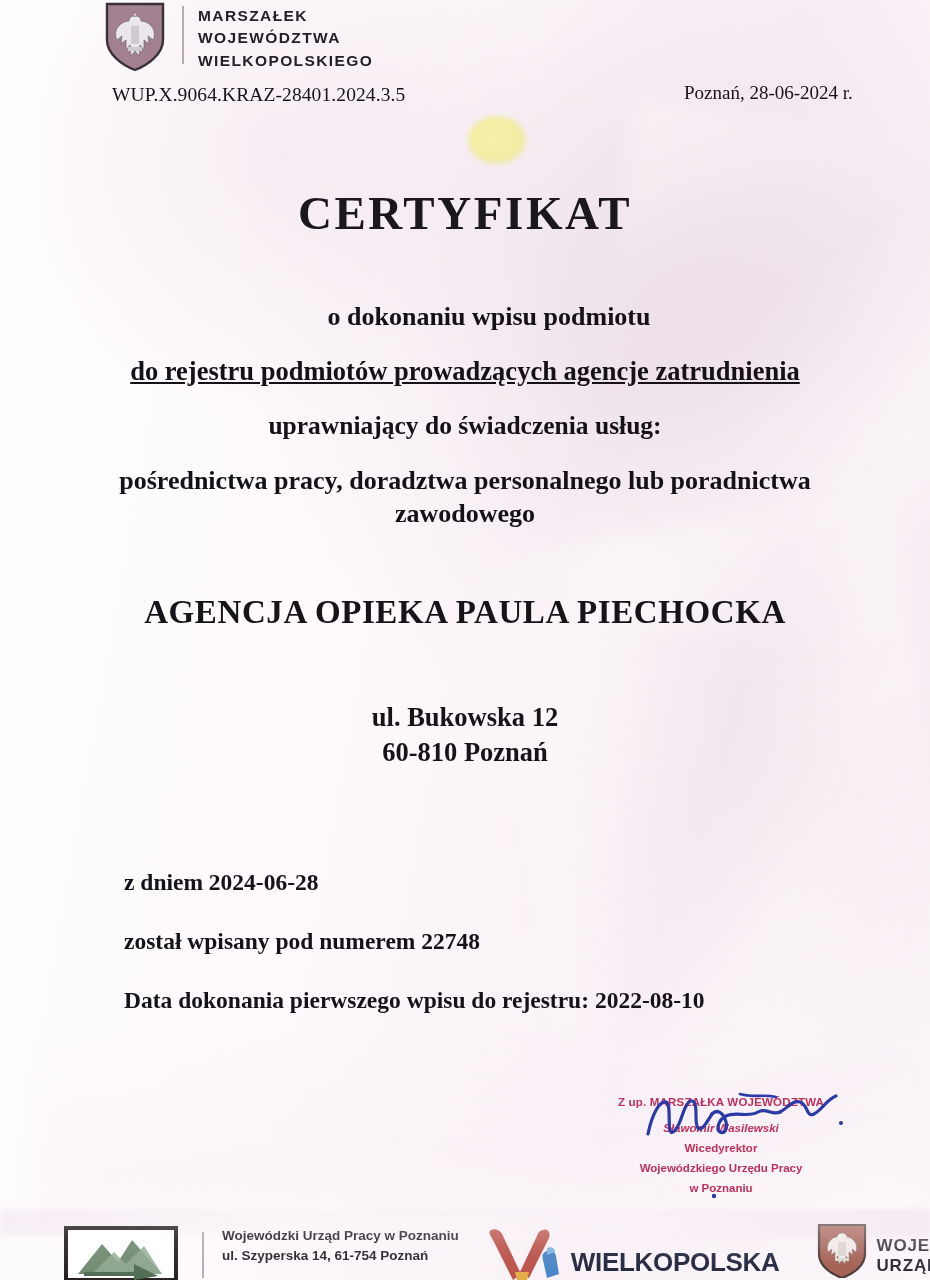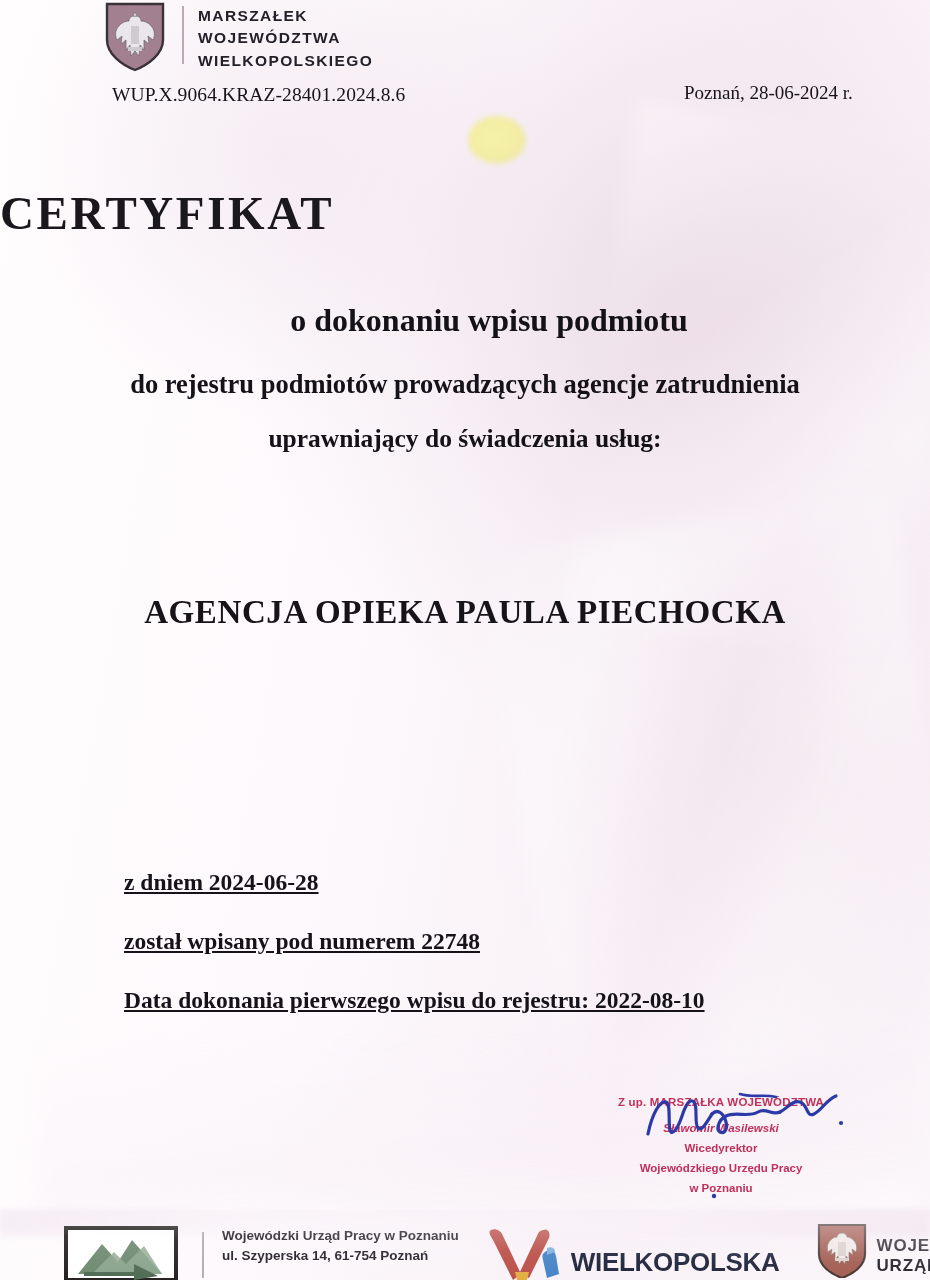--- a/index.html
+++ b/index.html
@@ -105,42 +105,43 @@
     font-size: 19px;
     color: #16131a;
     white-space: nowrap;
   }
 
   
   .doc-title {
     position: absolute;
     left: 0; top: 186px;
     width: 930px;
-    text-align: left;
+    text-align: center;
     font-size: 47px;
     font-weight: 700;
     letter-spacing: 2.6px;
     color: #1a171d;
   }
 
   
   .subject {
     position: absolute;
     left: 0; top: 302px;
     width: 930px;
     text-align: center;
     font-weight: 700;
     color: #141118;
   }
-  .subject .l1 { font-size: 32px; line-height: 1.18; padding-left: 48px; }
+  .subject .l1 { font-size: 26px; line-height: 1.18; padding-left: 48px; }
   .subject .l2 {
     font-size: 26.5px;
     line-height: 1.23;
-    margin-top: 28px;
+    margin-top: 22px;
     padding: 0 92px;
+    text-decoration: underline;
   }
   .subject .l3 { font-size: 25.5px; margin-top: 24px; }
   .subject .l4 {
     font-size: 26px;
     line-height: 1.24;
     margin-top: 24px;
     padding: 0 76px;
   }
 
   .entity-name {
@@ -169,21 +170,20 @@
     position: absolute;
     left: 124px; top: 868px;
     width: 700px;
   }
   .body-block p {
     margin: 0 0 31px 0;
     font-size: 23.5px;
     font-weight: 700;
     color: #15121a;
     line-height: 1.2;
-    text-decoration: underline;
   }
   .body-block p:last-child { margin-bottom: 16px; }
 
   
   .signature {
     position: absolute;
     left: 596px; top: 1096px;
     width: 250px;
     text-align: center;
   }
@@ -325,32 +325,37 @@
       <path d="M31 10 L33 14 L29 14 Z" fill="#e9e7ea" stroke="#6f6670" stroke-width="0.6"></path>
     </svg>
     <div class="header-rule"></div>
     <div class="header-lines">
       <div>MARSZAŁEK</div>
       <div>WOJEWÓDZTWA</div>
       <div>WIELKOPOLSKIEGO</div>
     </div>
   </div>
 
-  <div class="ref-number">WUP.X.9064.KRAZ-28401.2024.8.6</div>
+  <div class="ref-number">WUP.X.9064.KRAZ-28401.2024.3.5</div>
   <div class="place-date">Poznań, 28-06-2024 r.</div>
 
   <div class="doc-title">CERTYFIKAT</div>
 
   <div class="subject">
     <div class="l1">o dokonaniu wpisu podmiotu</div>
     <div class="l2">do rejestru podmiotów prowadzących agencje zatrudnienia</div>
     <div class="l3">uprawniający do świadczenia usług:</div>
+    <div class="l4">pośrednictwa pracy, doradztwa personalnego lub poradnictwa zawodowego</div>
   </div>
 
   <div class="entity-name">AGENCJA OPIEKA PAULA PIECHOCKA</div>
+  <div class="entity-address">
+    <div>ul. Bukowska 12</div>
+    <div>60-810 Poznań</div>
+  </div>
 
   <div class="body-block">
     <p>z dniem 2024-06-28</p>
     <p>został wpisany pod numerem 22748</p>
     <p>Data dokonania pierwszego wpisu do rejestru: 2022-08-10</p>
   </div>
 
   <div class="signature">
     <div class="sig-line1">Z up. MARSZAŁKA WOJEWÓDZTWA</div>
     <div class="sig-name">Sławomir Wasilewski</div>

